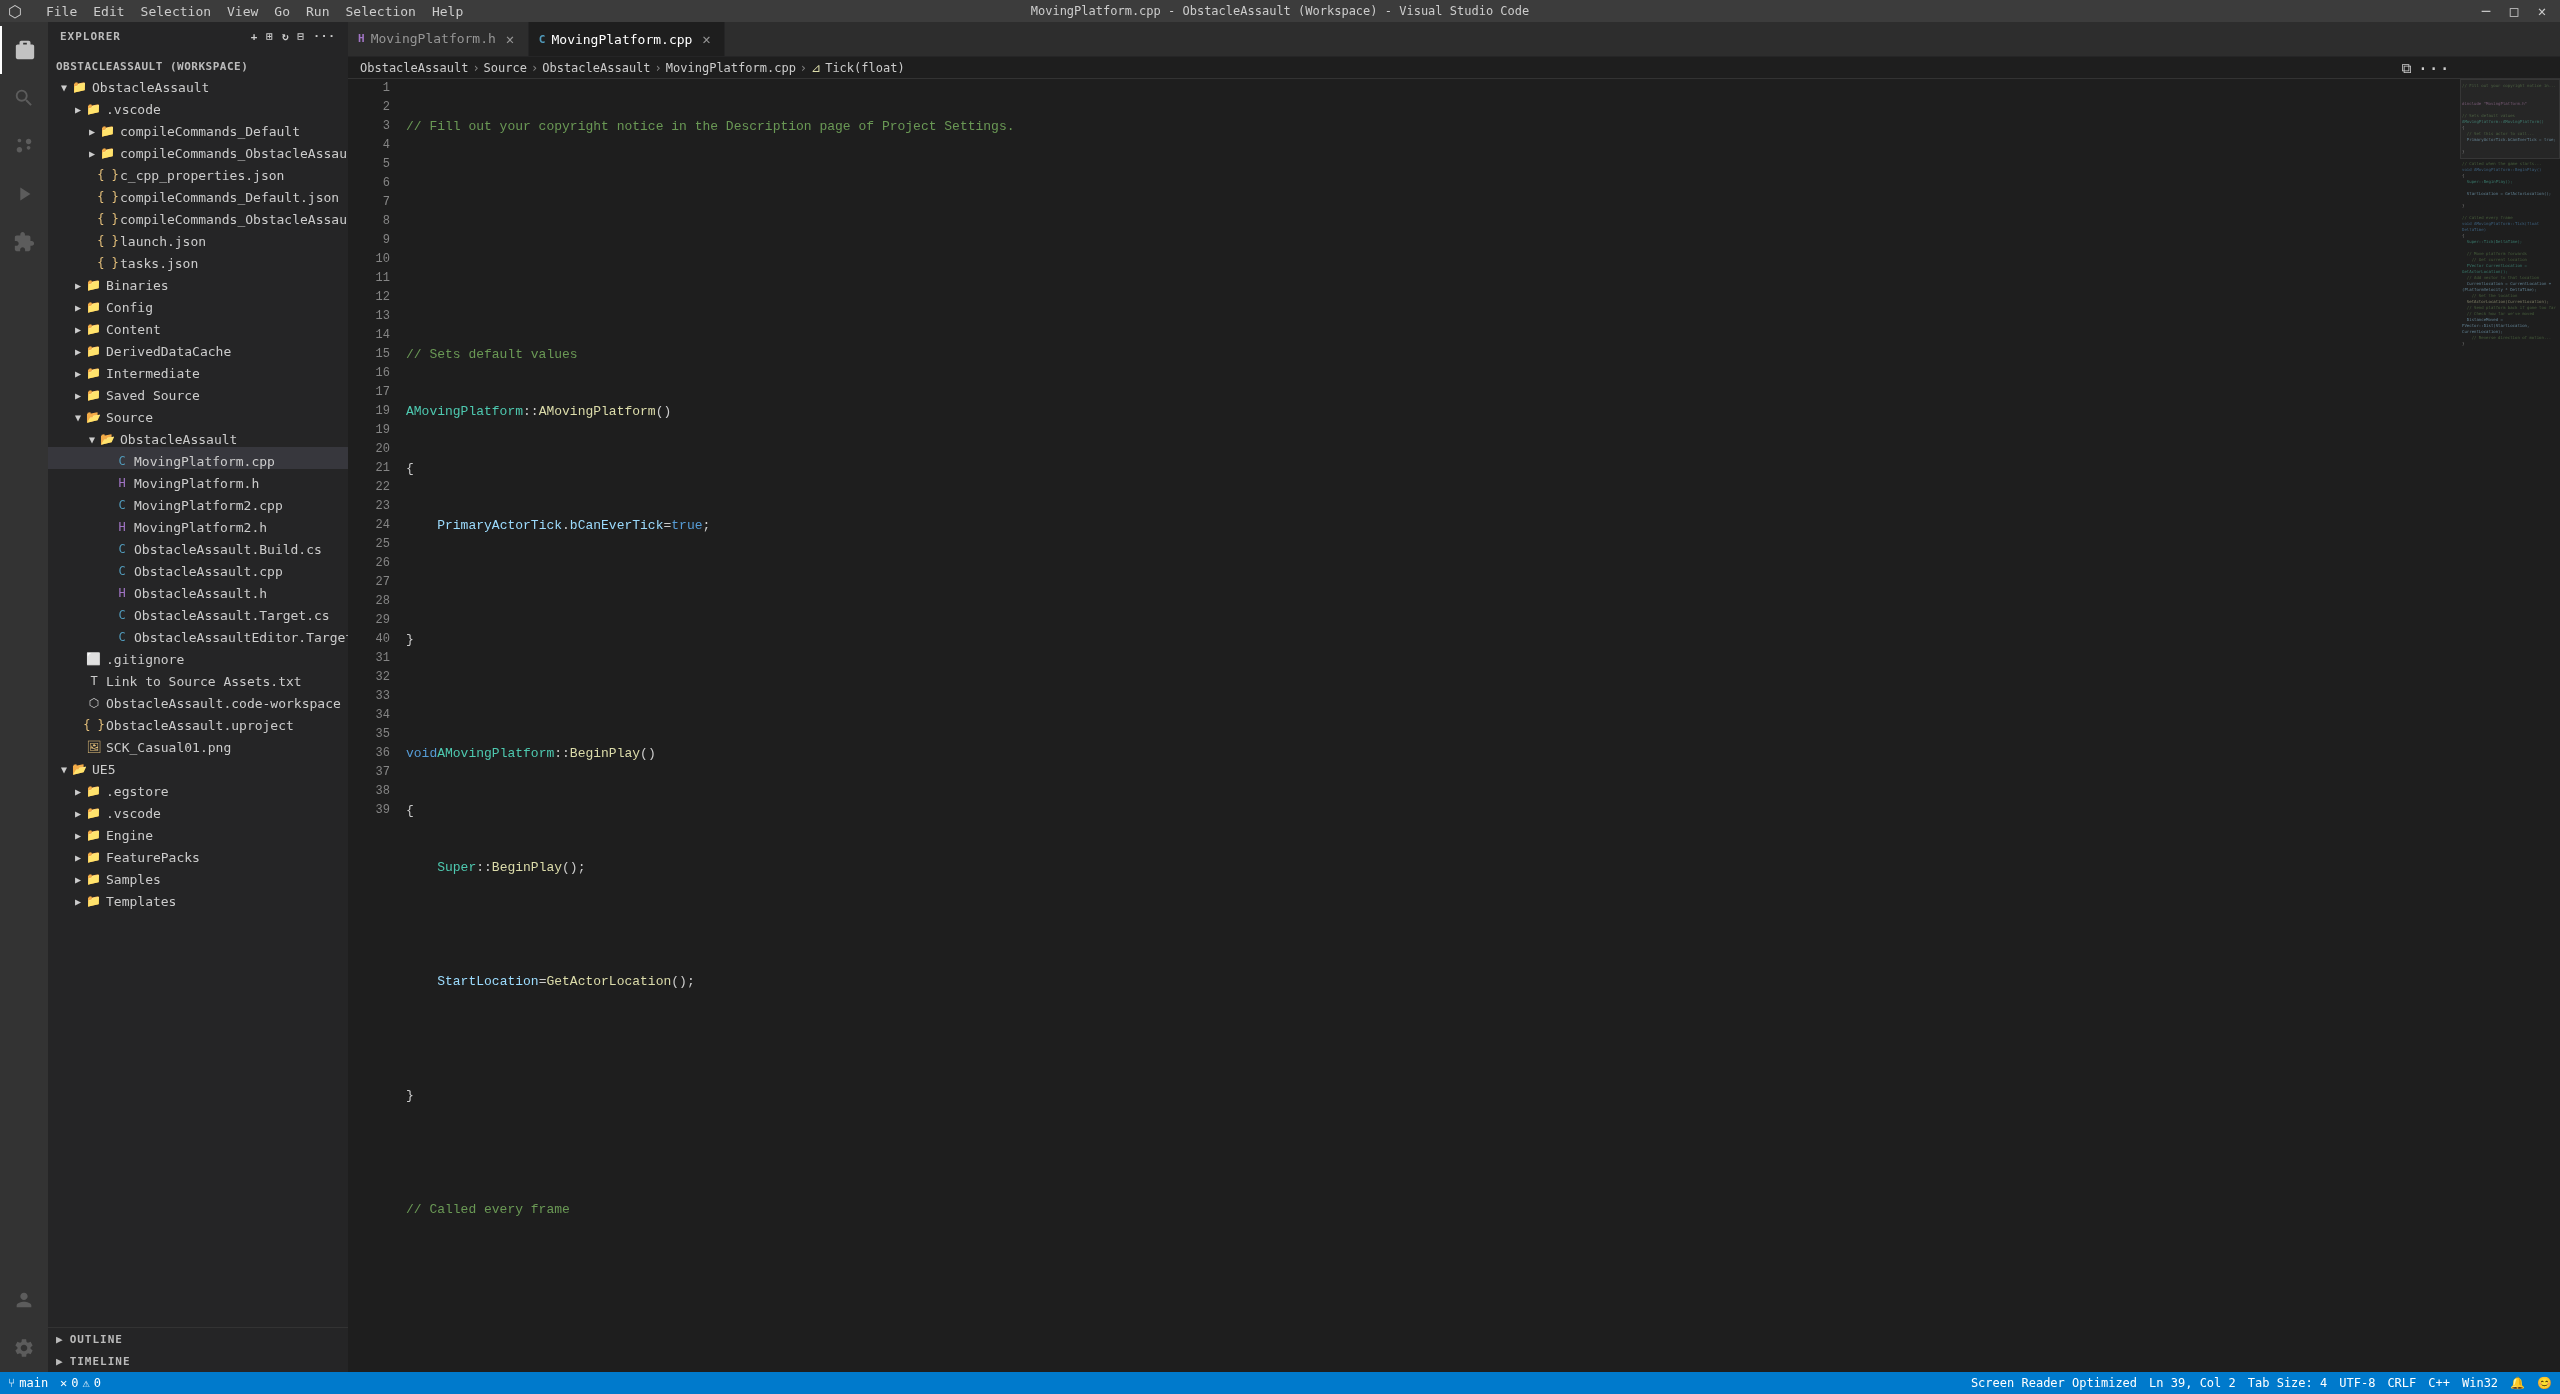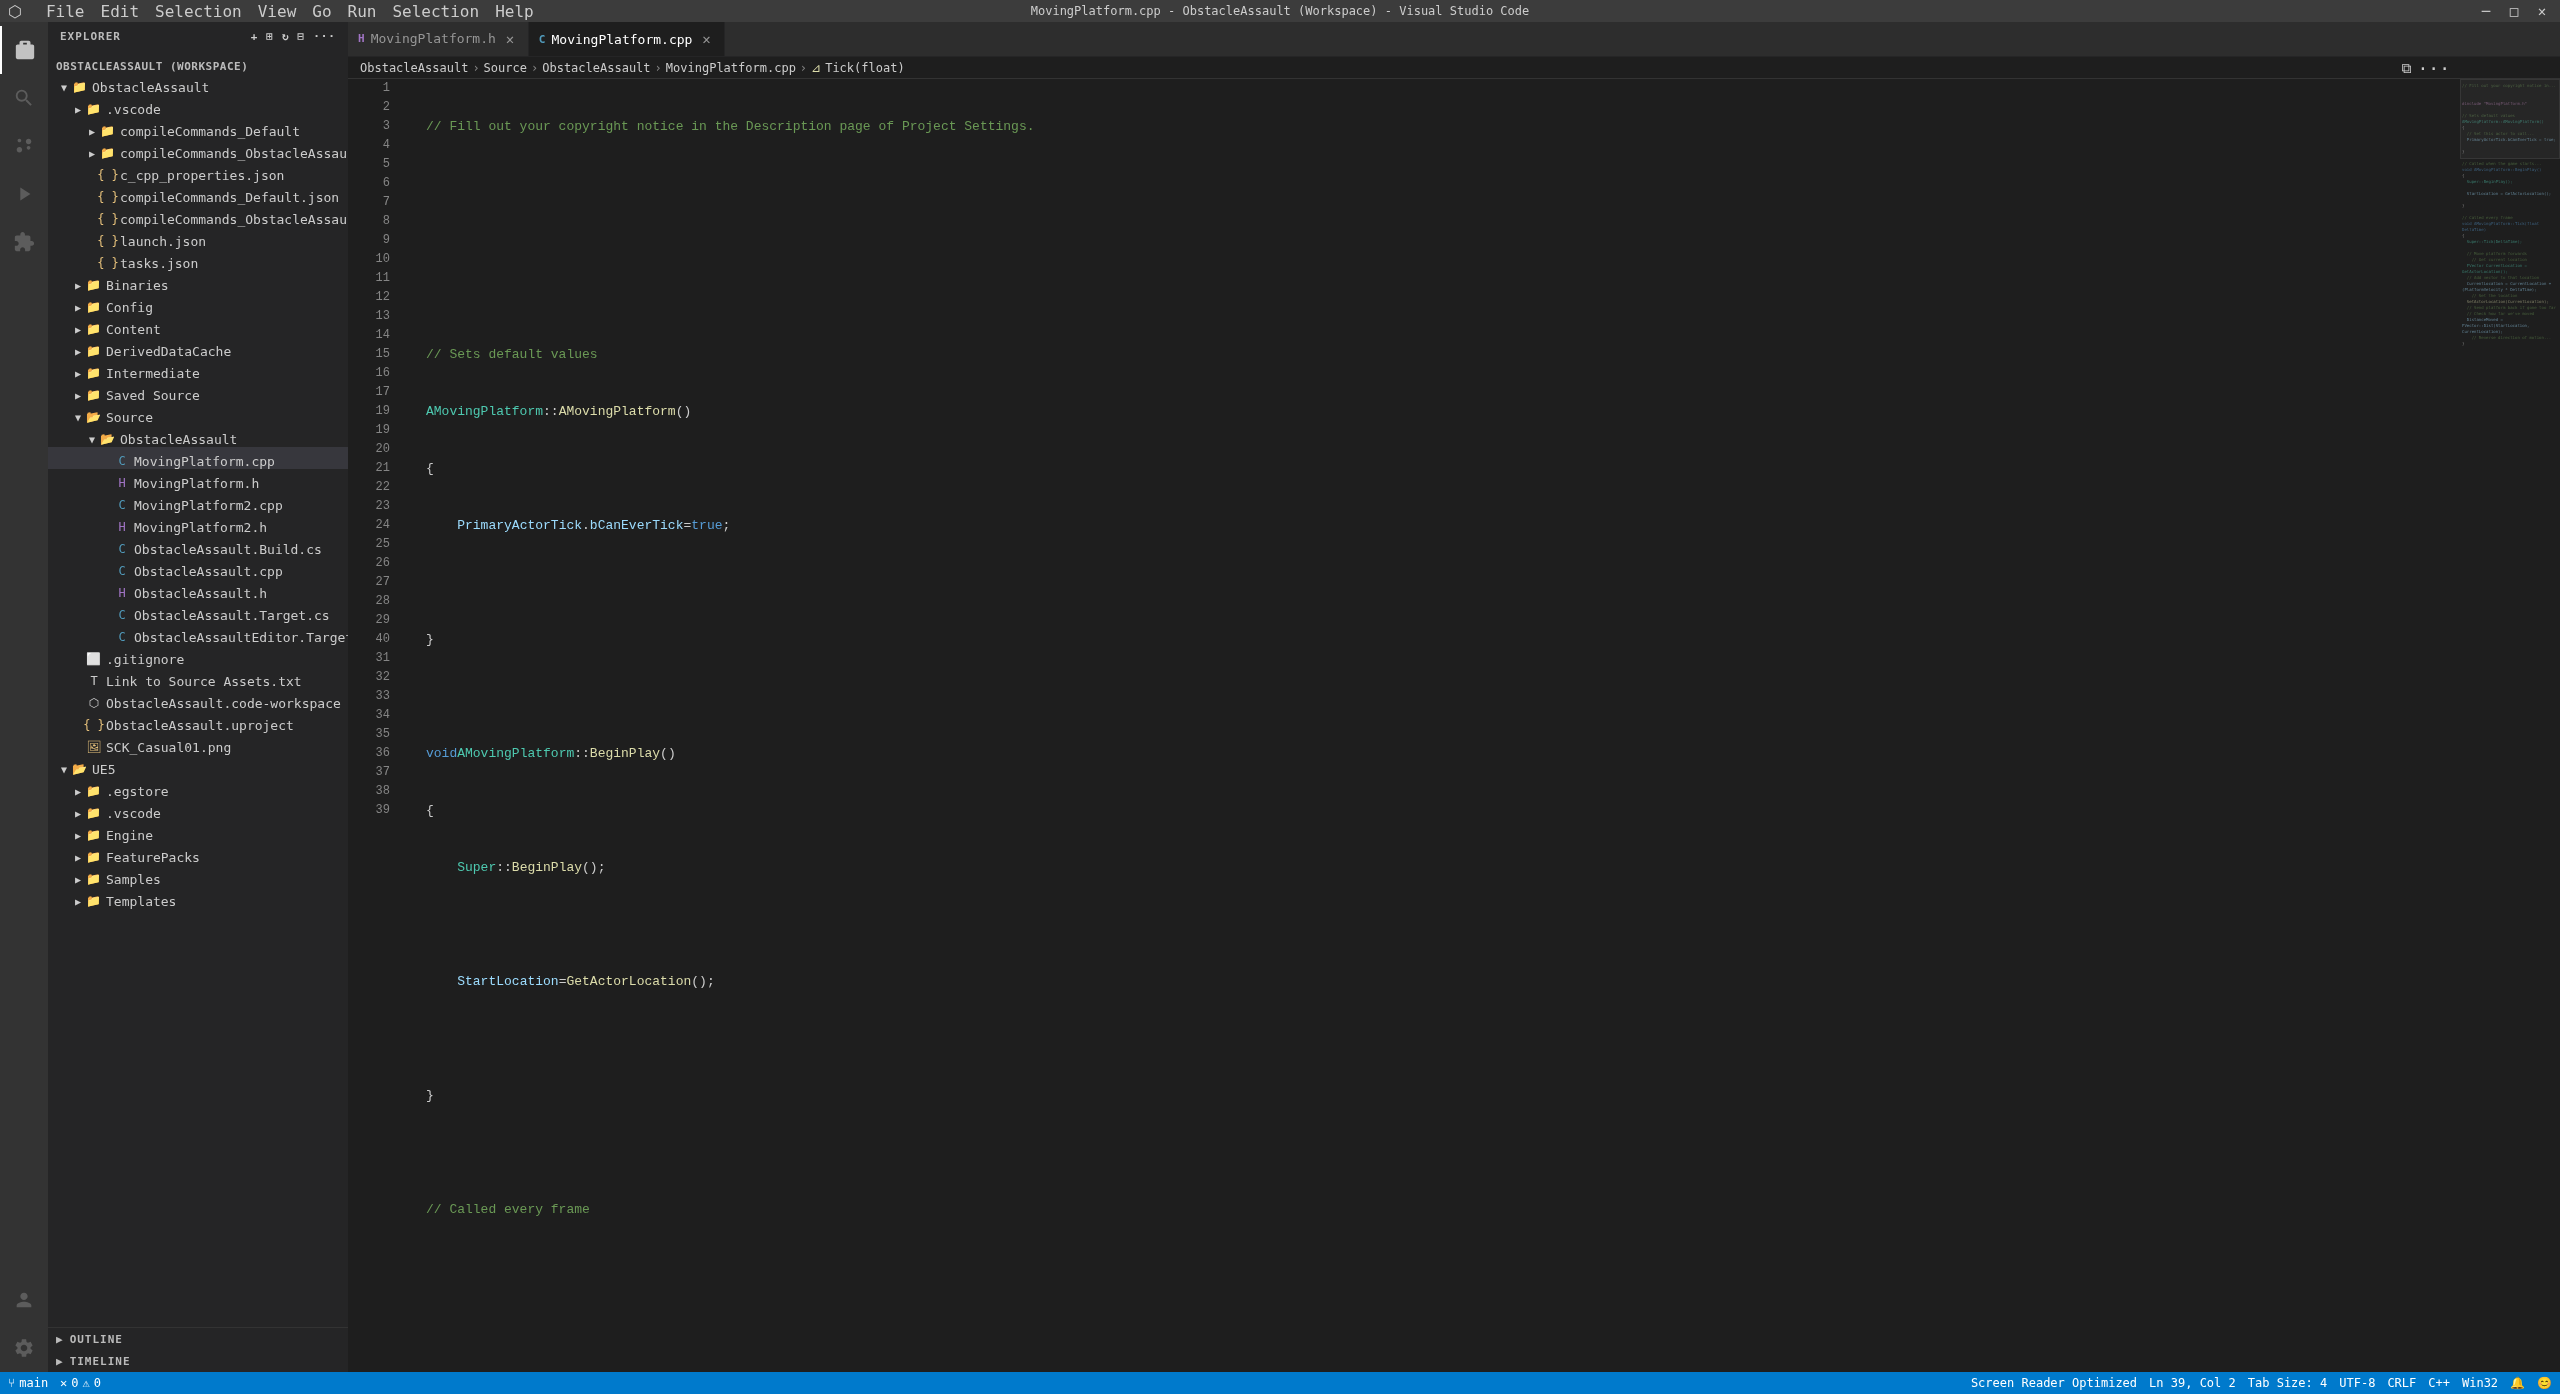--- a/index.html
+++ b/index.html
@@ -30,21 +30,21 @@
       position: absolute;
       left: 50%;
       transform: translateX(-50%);
     }
     #title-bar-menu {
       display: flex;
       align-items: center;
       gap: 16px;
     }
     #title-bar-menu span {
-      font-size: 16px;
+      font-size: 13px;
       color: #cccccc;
       cursor: pointer;
     }
     #title-bar-controls {
       display: flex;
       gap: 8px;
     }
     #title-bar-controls span {
       font-size: 14px;
       color: #cccccc;
@@ -247,21 +247,20 @@
       align-items: center;
       justify-content: flex-end;
       font-size: 12px;
     }
     #code-content {
       flex: 1;
       overflow: auto;
       line-height: 19px;
       padding-left: 8px;
       white-space: pre;
-      margin-left: 20px;
     }
     #code-content::-webkit-scrollbar { height: 8px; width: 8px; }
     #code-content::-webkit-scrollbar-track { background: #1e1e1e; }
     #code-content::-webkit-scrollbar-thumb { background: #424242; }
     .code-line { height: 19px; display: flex; align-items: center; }
     
     .kw { color: #569cd6; }
     .fn { color: #dcdcaa; }
     .cmt { color: #6a9955; }
     .var { color: #9cdcfe; }

